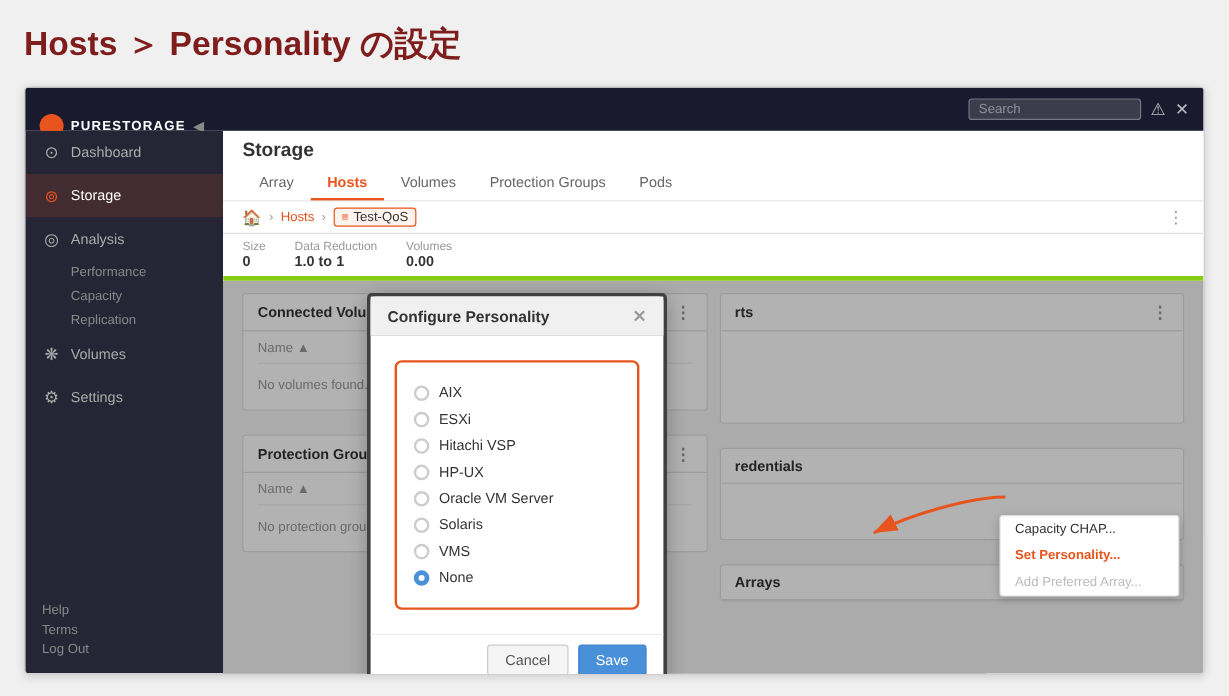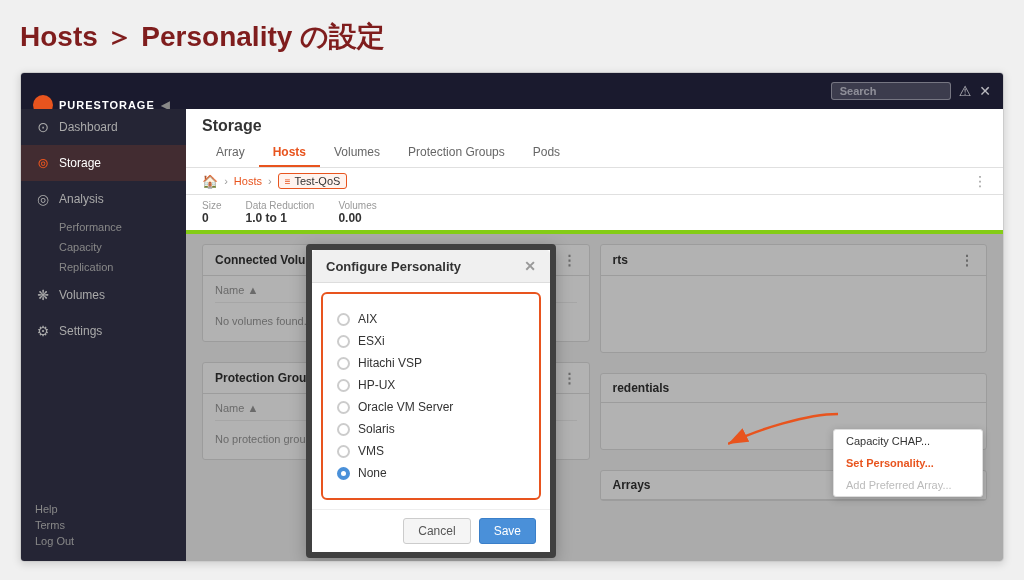--- a/index.html
+++ b/index.html
@@ -70,22 +70,21 @@
       align-items: center;
       gap: 8px;
     }
     .search-box {
       background: rgba(255,255,255,0.15);
       border: 1px solid rgba(255,255,255,0.3);
       border-radius: 3px;
       padding: 2px 8px;
       color: rgba(255,255,255,0.7);
       font-size: 11px;
-      width: 120px;
-      font-weight: bold;
+      width: 144px;
     }
     .top-icon {
       color: rgba(255,255,255,0.7);
       font-size: 14px;
     }
     
     .main-layout {
       display: flex;
       flex: 1;
       overflow: hidden;
@@ -271,21 +270,21 @@
       top: 0; left: 0; right: 0; bottom: 0;
       background: rgba(0,0,0,0.3);
       display: flex;
       align-items: flex-start;
       justify-content: flex-start;
       padding-top: 10px;
       padding-left: 120px;
     }
     .modal {
       background: #fff;
-      border: 6px solid #404040;
+      border: 3px solid #404040;
       border-radius: 4px;
       width: 250px;
       box-shadow: 0 4px 16px rgba(0,0,0,0.25);
     }
     .modal-header {
       background: #f0f0f0;
       padding: 8px 14px;
       font-size: 13px;
       font-weight: 600;
       color: #333;
@@ -297,21 +296,21 @@
     }
     .modal-close {
       color: #999;
       font-size: 14px;
       cursor: pointer;
     }
     .modal-body {
       padding: 14px;
       border: 2px solid #e8541e;
       border-radius: 0 0 4px 4px;
-      margin: 9px;
+      margin: 20px;
       border-radius: 6px;
       text-align: right;
     }
     .radio-option {
       display: flex;
       align-items: center;
       gap: 8px;
       padding: 4px 0;
       font-size: 12px;
       color: #333;

